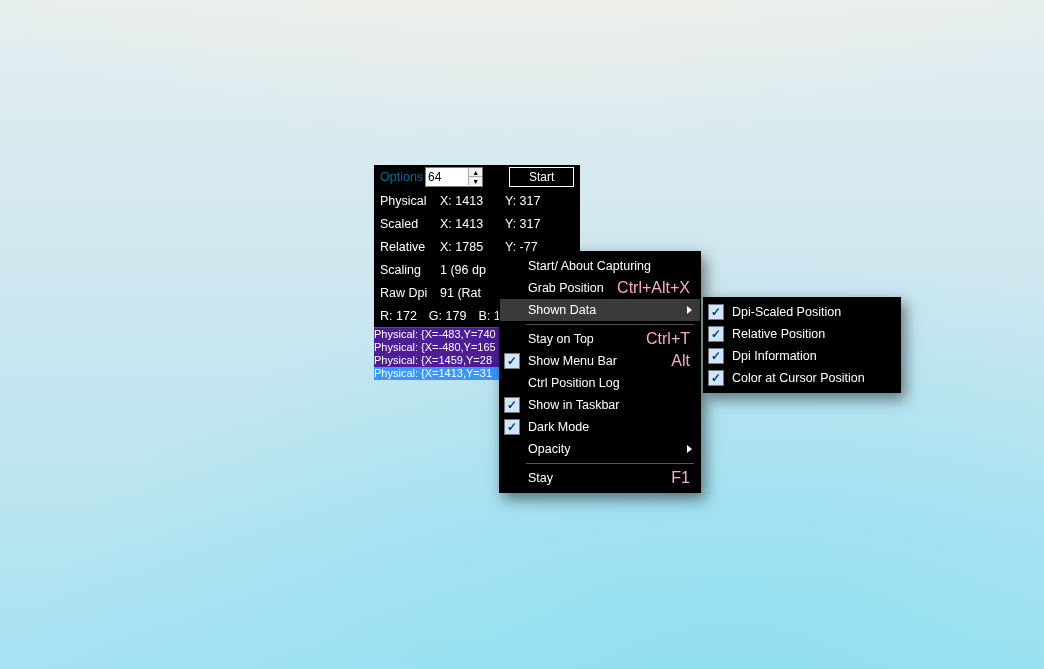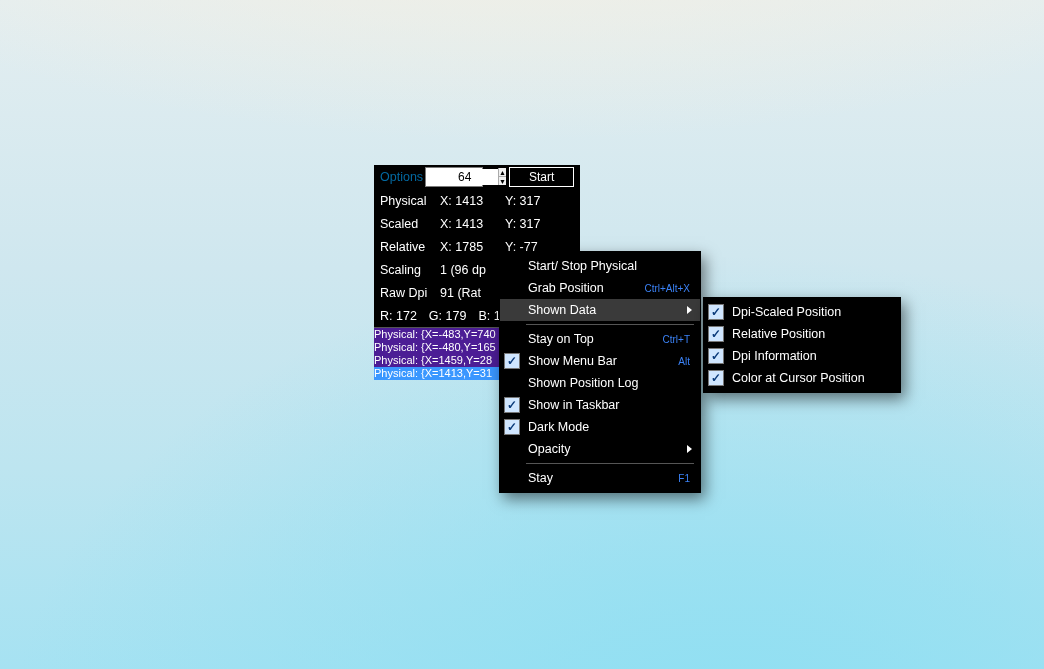--- a/index.html
+++ b/index.html
@@ -22,21 +22,21 @@
   .lbl{flex:0 0 60px;}
   .cell{flex:0 0 65px;}
   .cell2{flex:1;}
   .options-link{color:#0369a1;}
 
   .spinner{
     width:56px;height:18px;background:#fff;color:#000;border:1px solid #7a7a7a;
     display:flex;align-items:center;position:relative; margin-left:2px;
   }
   .spinner input{
-    border:0;outline:0;width:38px;height:16px;font-size:12px;padding:0 2px;background:#fff;color:#000;margin-left:30px;
+    border:0;outline:0;width:38px;height:16px;font-size:12px;padding:0 2px;background:#fff;color:#000;
   }
   .spin-btns{width:14px;display:flex;flex-direction:column;border-left:1px solid #aaa;}
   .sbtn{height:8px;display:flex;align-items:center;justify-content:center;background:#f0f0f0;color:#000;font-size:7px;line-height:7px;cursor:default;}
   .sbtn+.sbtn{border-top:1px solid #aaa;}
 
   .start-btn{
     margin-left:26px;flex:1;height:18px;background:#000;border:1px solid #fff;color:#fff;
     display:flex;align-items:center;justify-content:center;font-size:12px;
   }
 
@@ -60,21 +60,21 @@
     display:flex;align-items:center;height:22px;color:#fff;padding:0 10px 0 4px;position:relative;
   }
   .mrow.hover{background:#3a3a3a;}
   .mrow .chk{
     width:16px;height:16px;border:1px solid #777;background:#d0e6ff;margin-right:8px;
     display:flex;align-items:center;justify-content:center;color:#0a3a7a;font-size:12px;font-weight:bold;
     box-sizing:border-box;
   }
   .mrow .chk.off{visibility:hidden;}
   .mrow .txt{flex:1;white-space:nowrap;}
-  .mrow .accel{color:#3b82f6;font-size:10px;margin-left:10px;}
+  .mrow .accel{color:#f9a8d4;font-size:16px;margin-left:10px;}
   .mrow .sub::after{
     content:"";position:absolute;right:8px;top:50%;transform:translateY(-50%);
     border-left:5px solid #fff;border-top:4px solid transparent;border-bottom:4px solid transparent;
   }
   .msep{height:1px;background:#555;margin:3px 6px 3px 26px;}
 </style>
 </head>
 <body>
 
 <div class="win">
@@ -133,21 +133,21 @@
       </div>
     <div class="log-item sel">
         <span class="pre">Physical:  {X=1413,Y=31</span>
       </div>
   </div>
 </div>
 
 <div class="menu m1">
   <div class="mrow">
     <span class="chk off"></span>
-    <span class="txt">Start/ Stop Physical</span>
+    <span class="txt">Start/ About Capturing</span>
   </div>
   <div class="mrow">
     <span class="chk off"></span>
     <span class="txt">Grab Position</span>
     <span class="accel">Ctrl+Alt+X</span>
   </div>
   <div class="mrow hover">
     <span class="chk off"></span>
     <span class="txt sub">Shown Data</span>
     <span></span>
@@ -158,21 +158,21 @@
     <span class="txt">Stay on Top</span>
     <span class="accel">Ctrl+T</span>
   </div>
   <div class="mrow">
     <span class="chk">✓</span>
     <span class="txt">Show Menu Bar</span>
     <span class="accel">Alt</span>
   </div>
   <div class="mrow">
     <span class="chk off"></span>
-    <span class="txt">Shown Position Log</span>
+    <span class="txt">Ctrl Position Log</span>
   </div>
   <div class="mrow">
     <span class="chk">✓</span>
     <span class="txt">Show in Taskbar</span>
   </div>
   <div class="mrow">
     <span class="chk">✓</span>
     <span class="txt">Dark Mode</span>
   </div>
   <div class="mrow">

